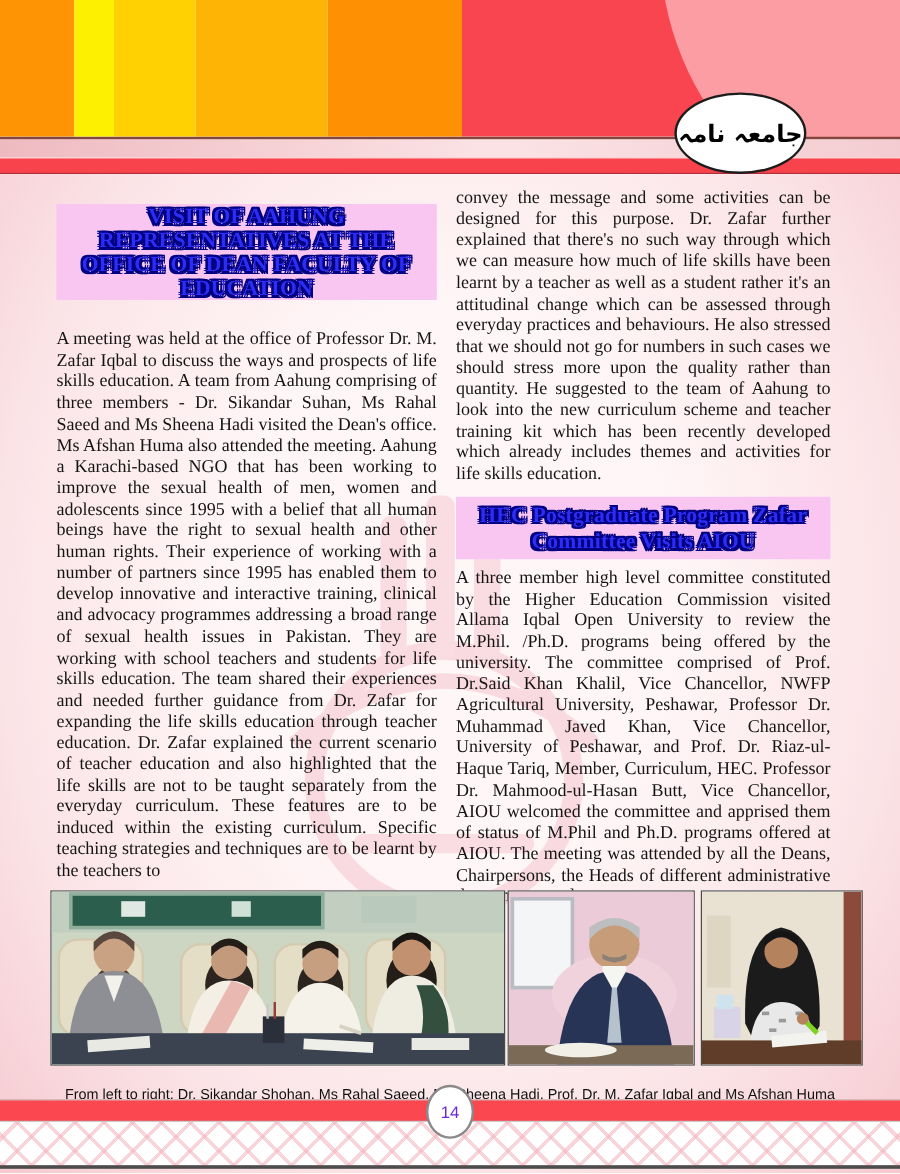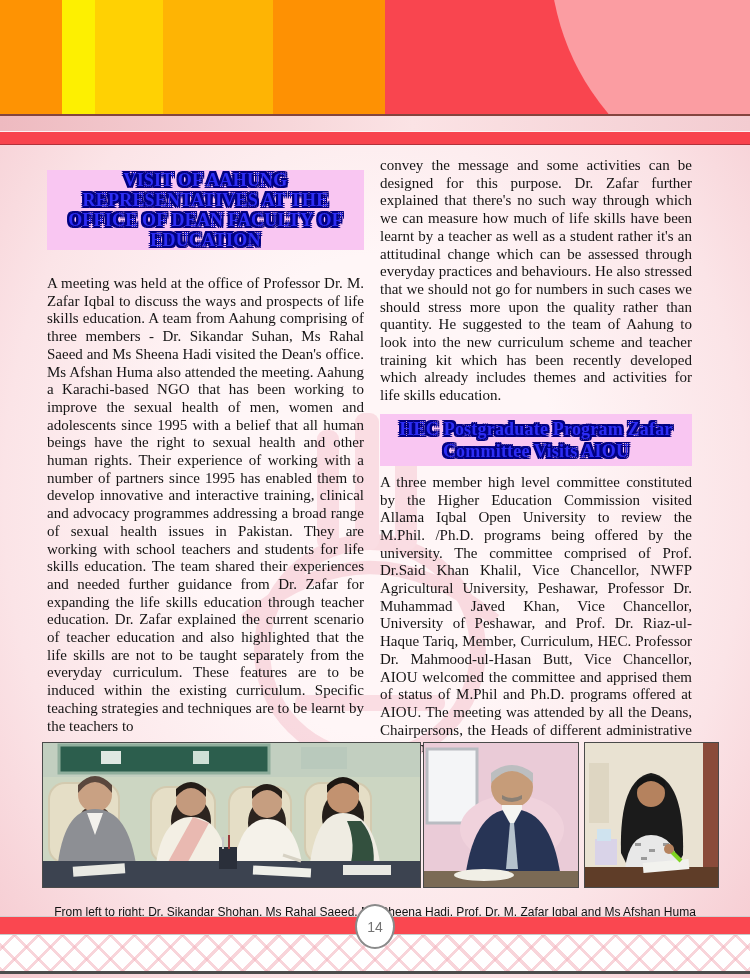--- a/index.html
+++ b/index.html
@@ -69,21 +69,21 @@
   }
   
   .stripe-bottom{
     position:absolute; left:0; top:771px; width:750px; height:19px;
     background:#fa4750; border-top:1px solid #cfcfcf; border-bottom:1px solid #c9c9c9; z-index:2;
   }
   .page-num{
     position:absolute; left:355px; top:759px; width:40px; height:45px;
     background:#fff; border:2px solid #8a8a8a; border-radius:50%;
     display:flex; align-items:center; justify-content:center; z-index:3;
-    font-family:"Liberation Sans", sans-serif; font-size:14px; color:#737373;
+    font-family:"Liberation Sans", sans-serif; font-size:14px; color:#6d28d9;
   }
   .pattern-band{
     position:absolute; left:0; top:790px; width:750px; height:36px; z-index:2;
     background-color:#fff;
     background-image:
       repeating-linear-gradient(45deg, rgba(243,178,188,.55) 0 3px, transparent 3px 17px),
       repeating-linear-gradient(-45deg, rgba(243,178,188,.55) 0 3px, transparent 3px 17px);
   }
   .bottom-rule{ position:absolute; left:0; top:826px; width:750px; height:3px; background:#4c4c4c; z-index:2; }
 </style>
@@ -97,20 +97,23 @@
     <div class="b2"></div>
     <div class="b3"></div>
     <div class="b4"></div>
     <div class="b5"></div>
     <div class="b6">
       <div class="pink-disc"></div>
     </div>
   </div>
   <div class="stripe-pink"></div>
   <div class="stripe-red"></div>
+  <div class="badge">
+    <span dir="rtl">جامعہ نامہ</span>
+  </div>
 
   <div class="content">
 
     <svg class="watermark" width="330" height="390" viewBox="0 0 330 390">
       <g fill="none" stroke="#f4c0cb">
         <circle cx="165" cy="255" r="108" stroke-width="16"></circle>
         <path d="M40,225 Q165,120 290,225" stroke-width="13"></path>
       </g>
       <g fill="#f6c6d0">
         <rect x="112" y="35" width="22" height="120" rx="9"></rect>

